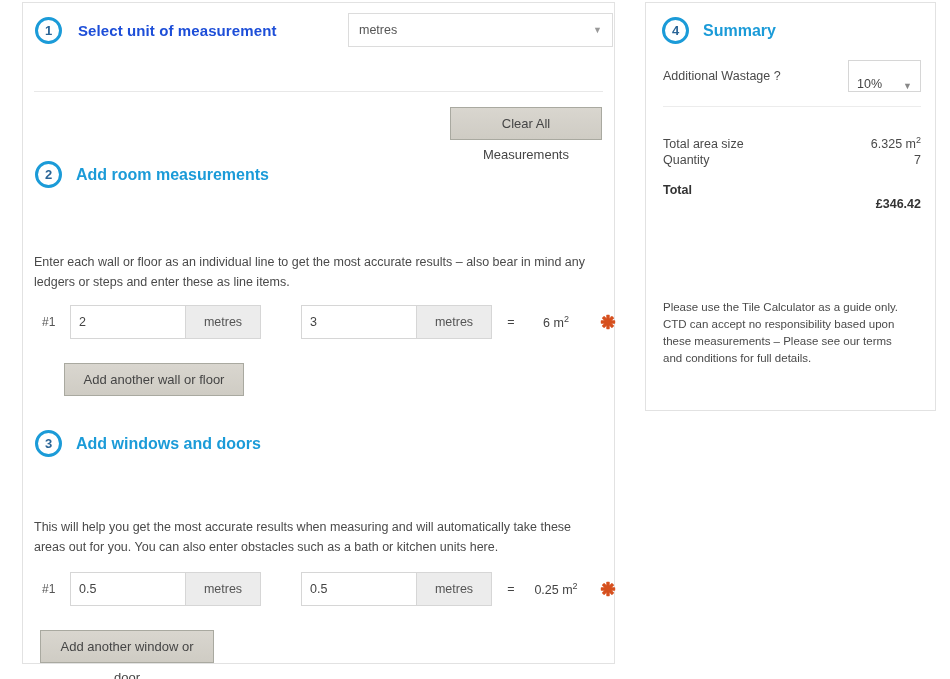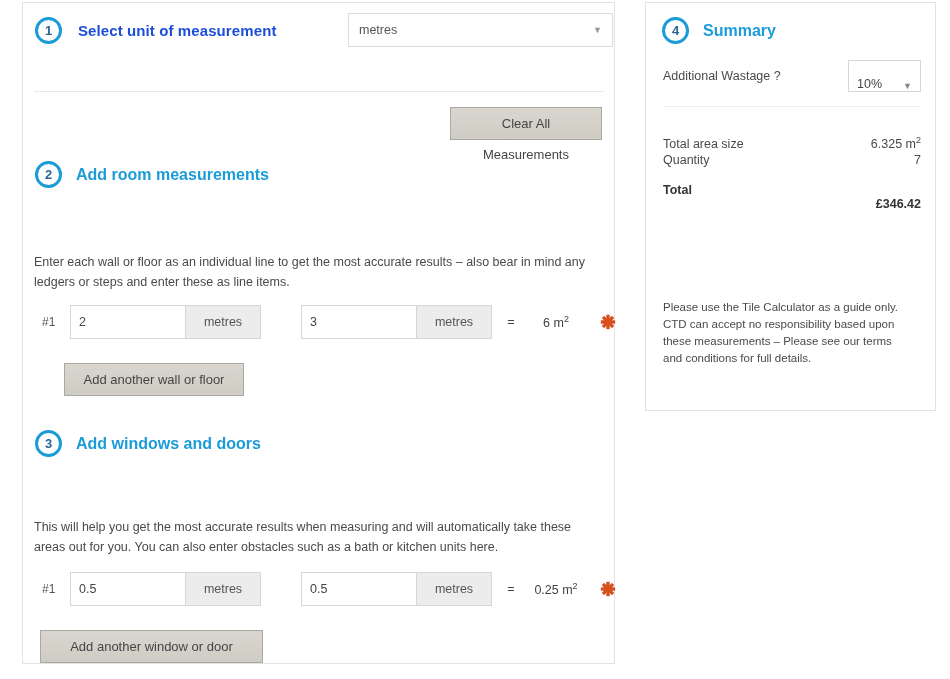--- a/index.html
+++ b/index.html
@@ -144,21 +144,21 @@
     position: absolute;
     left: 17px;
     top: 360px;
     width: 180px;
     margin-left: 24px;
   }
   #add-window {
     position: absolute;
     left: 17px;
     top: 627px;
-    width: 223px;
+    width: 174px;
   }
 
   #sec2 { position: absolute; left: 12px; top: 158px; }
   #sec3 { position: absolute; left: 12px; top: 427px; }
 
   .helptext {
     position: absolute;
     left: 11px;
     width: 570px;
     font-size: 12.5px;

